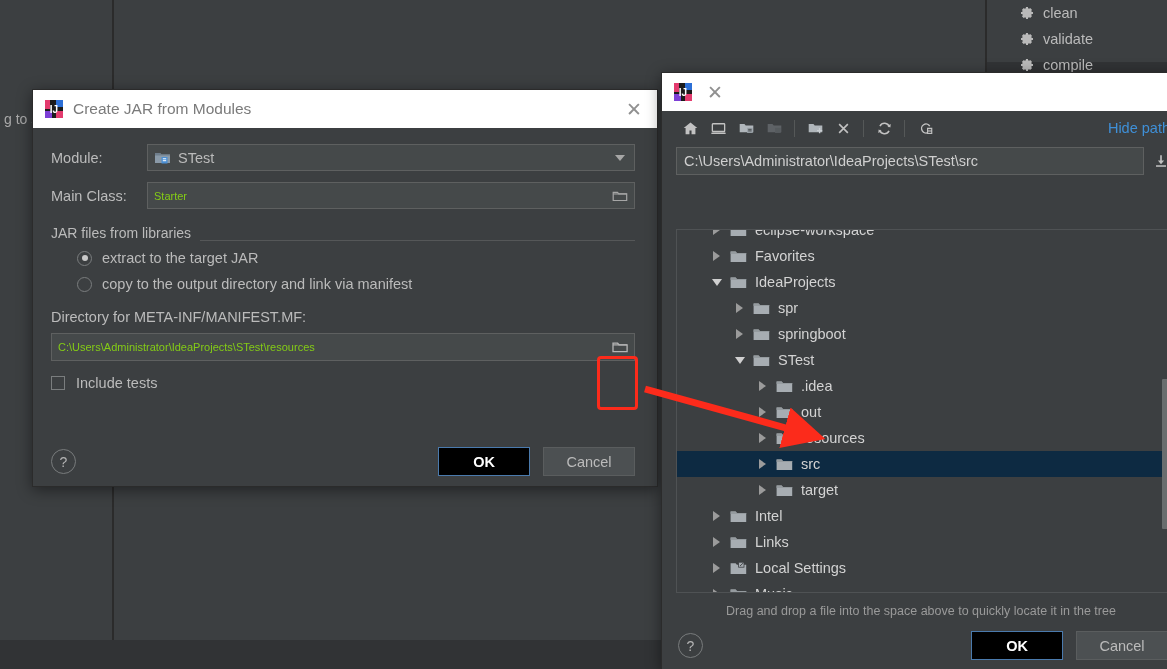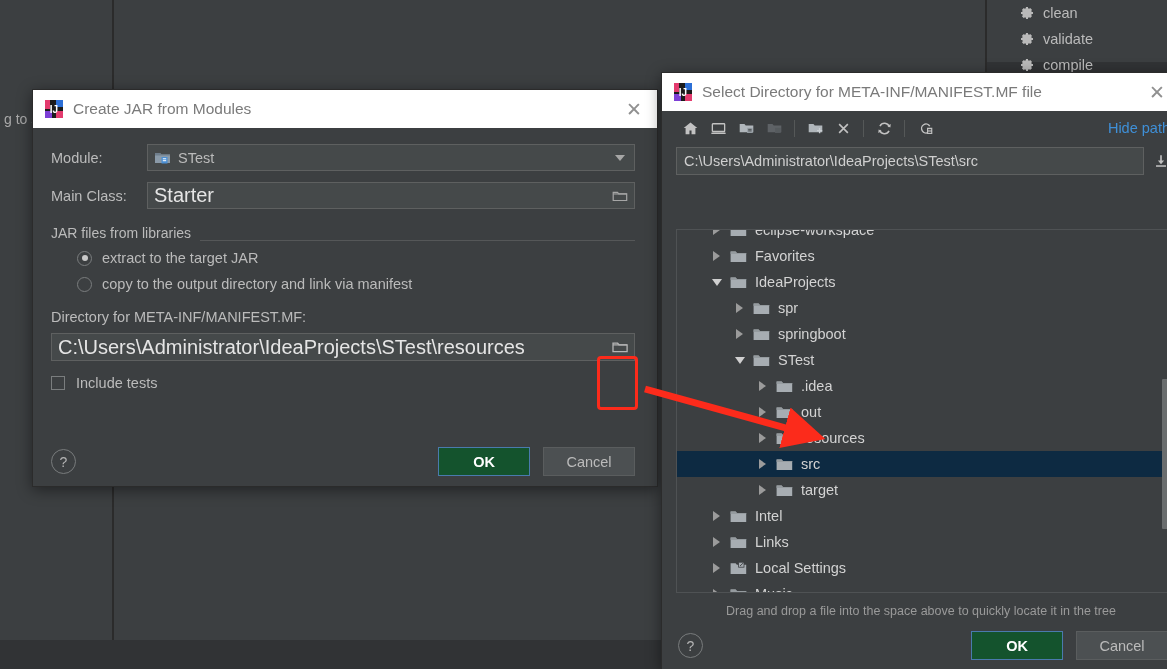--- a/index.html
+++ b/index.html
@@ -34,21 +34,21 @@
 
   .form-row { display: flex; align-items: center; margin-bottom: 11px; }
   .form-label { width: 96px; color: #bbbbbb; font-size: 14.5px; flex: 0 0 96px; }
 
   .combo { flex: 1 1 auto; height: 27px; background: #45494a; border: 1px solid #5e6060; display: flex; align-items: center; padding: 0 4px 0 6px; }
   .combo .val { flex: 1 1 auto; color: #bbbbbb; font-size: 14.5px; display: flex; align-items: center; }
   .combo .val .ficon { width: 17px; height: 15px; margin-right: 7px; flex: 0 0 17px; }
   .caret-down { width: 0; height: 0; border-left: 5px solid transparent; border-right: 5px solid transparent; border-top: 6px solid #a6a6a6; margin-right: 5px; }
 
   .textfield { flex: 1 1 auto; height: 27px; background: #45494a; border: 1px solid #5e6060; display: flex; align-items: center; padding: 0 3px 0 6px; }
-  .textfield .tval { flex: 1 1 auto; color: #e5e5e5; font-size: 20px; white-space: nowrap; overflow: hidden; }
+  .textfield .tval { flex: 1 1 auto; color: #84cc16; font-size: 11px; white-space: nowrap; overflow: hidden; }
   .browse-btn { width: 22px; height: 20px; flex: 0 0 22px; display: flex; align-items: center; justify-content: center; cursor: pointer; }
 
   .group-head { display: flex; align-items: flex-end; margin: 16px 0 9px 0; }
   .group-head .gh-label { color: #bbbbbb; font-size: 14px; padding-right: 9px; white-space: nowrap; }
   .group-head .gh-line { flex: 1 1 auto; height: 1px; background: #555758; }
 
   .radio-row { display: flex; align-items: center; margin-bottom: 10px; padding-left: 26px; }
   .radio { width: 15px; height: 15px; border-radius: 50%; border: 1px solid #7a7d7e; background: #3c3f41; margin-right: 10px; flex: 0 0 15px; position: relative; cursor: pointer; }
   .radio.on::after { content: ""; position: absolute; left: 3.5px; top: 3.5px; width: 6px; height: 6px; border-radius: 50%; background: #c8c8c8; }
   .radio-row .rlabel { color: #bbbbbb; font-size: 14.5px; }
@@ -56,21 +56,21 @@
   .section-label { color: #bbbbbb; font-size: 14.5px; margin: 17px 0 8px 0; }
 
   .check-row { display: flex; align-items: center; margin-top: 14px; }
   .checkbox { width: 14px; height: 14px; border: 1px solid #7a7d7e; background: #3c3f41; margin-right: 11px; flex: 0 0 14px; cursor: pointer; }
   .check-row .clabel { color: #bbbbbb; font-size: 14.5px; }
 
   .footer { position: absolute; left: 18px; right: 22px; bottom: 12px; display: flex; align-items: center; }
   .help-btn { width: 25px; height: 25px; border-radius: 50%; border: 1px solid #787b7c; color: #b4b4b4; font-size: 14px; display: flex; align-items: center; justify-content: center; cursor: pointer; }
   .footer .spacer { flex: 1 1 auto; }
   .btn { height: 29px; min-width: 92px; display: flex; align-items: center; justify-content: center; font-size: 14.5px; cursor: pointer; border: 1px solid #5a5d5e; background: #4c5052; color: #bbbbbb; margin-left: 13px; }
-  .btn.primary { background: #14532d; border: 1px solid #4a7aad; color: #ffffff; font-weight: bold; }
+  .btn.primary { background: #000000; border: 1px solid #4a7aad; color: #ffffff; font-weight: bold; }
 
   
   #red-box { position: absolute; border: 3px solid #fc2b1b; border-radius: 4px; left: 597px; top: 356px; width: 41px; height: 54px; pointer-events: none; }
   #red-arrow { position: absolute; left: 0; top: 0; width: 1167px; height: 669px; pointer-events: none; }
 
   
   #dir-dialog { left: 661px; top: 72px; width: 520px; height: 597px; }
   #dir-dialog .dbody { position: relative; height: 559px; background: #3c3f41; }
 
   .dir-toolbar { height: 34px; display: flex; align-items: center; padding: 0 10px 0 14px; }
@@ -239,21 +239,20 @@
       <span class="tb-icon">
         <svg viewBox="0 0 18 18" width="18" height="18">
             <rect x="0" y="0" width="18" height="18" fill="#1b1b1b"></rect>
             <rect x="0" y="0" width="5" height="9" fill="#e33b6e"></rect>
             <rect x="11" y="0" width="7" height="7" fill="#2c6fd6"></rect>
             <rect x="0" y="11" width="7" height="7" fill="#7d3fd6"></rect>
             <rect x="11" y="11" width="7" height="7" fill="#e33b6e"></rect>
             <text x="9" y="13" font-size="10" fill="#ffffff" text-anchor="middle" font-family="Liberation Sans, sans-serif" font-weight="bold">IJ</text>
           </svg>
       </span>
-      <span class="tb-title">Select Directory for META-INF/MANIFEST.MF file</span>
       <span class="tb-close">✕</span>
     </div>
 
     <div class="dbody">
 
       <div class="dir-toolbar">
         <span class="tb-btn">
           <svg viewBox="0 0 18 18" width="17" height="17">
               <path fill="#c2c2c2" d="M9 2.6 1.8 8.6h2v6.6h4.1v-4.2h2.2v4.2h4.1V8.6h2z"></path>
             </svg>

